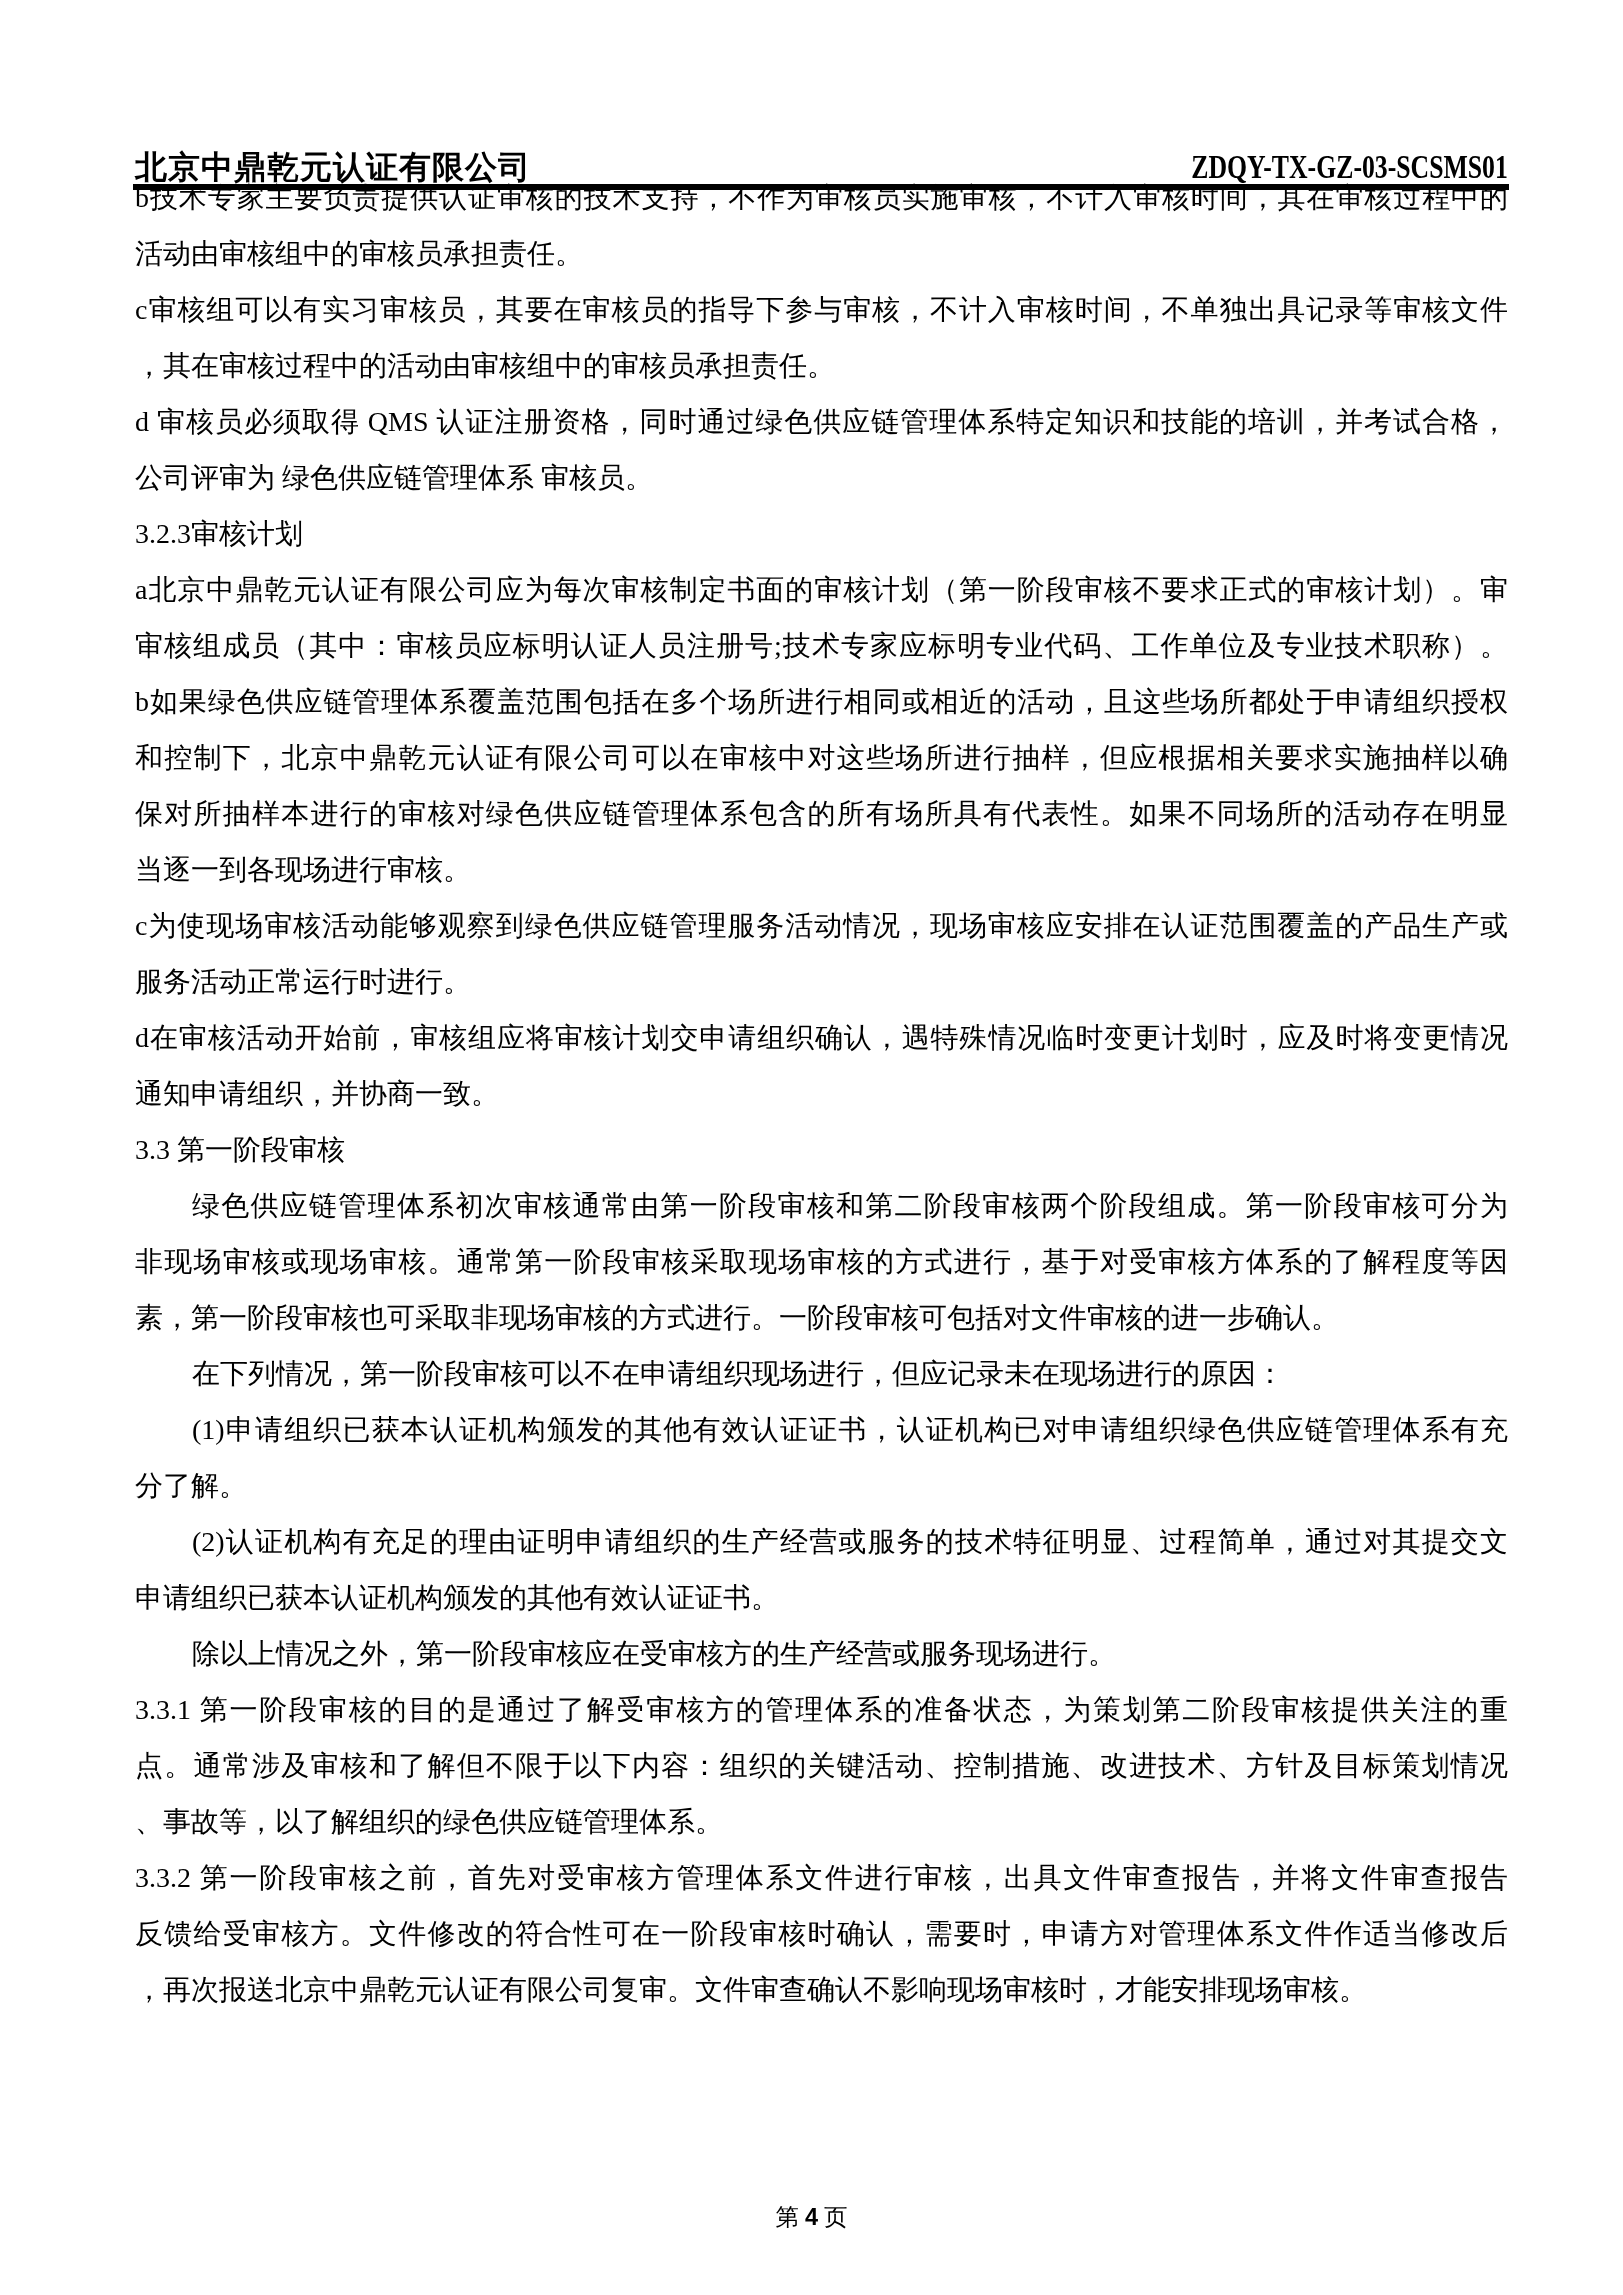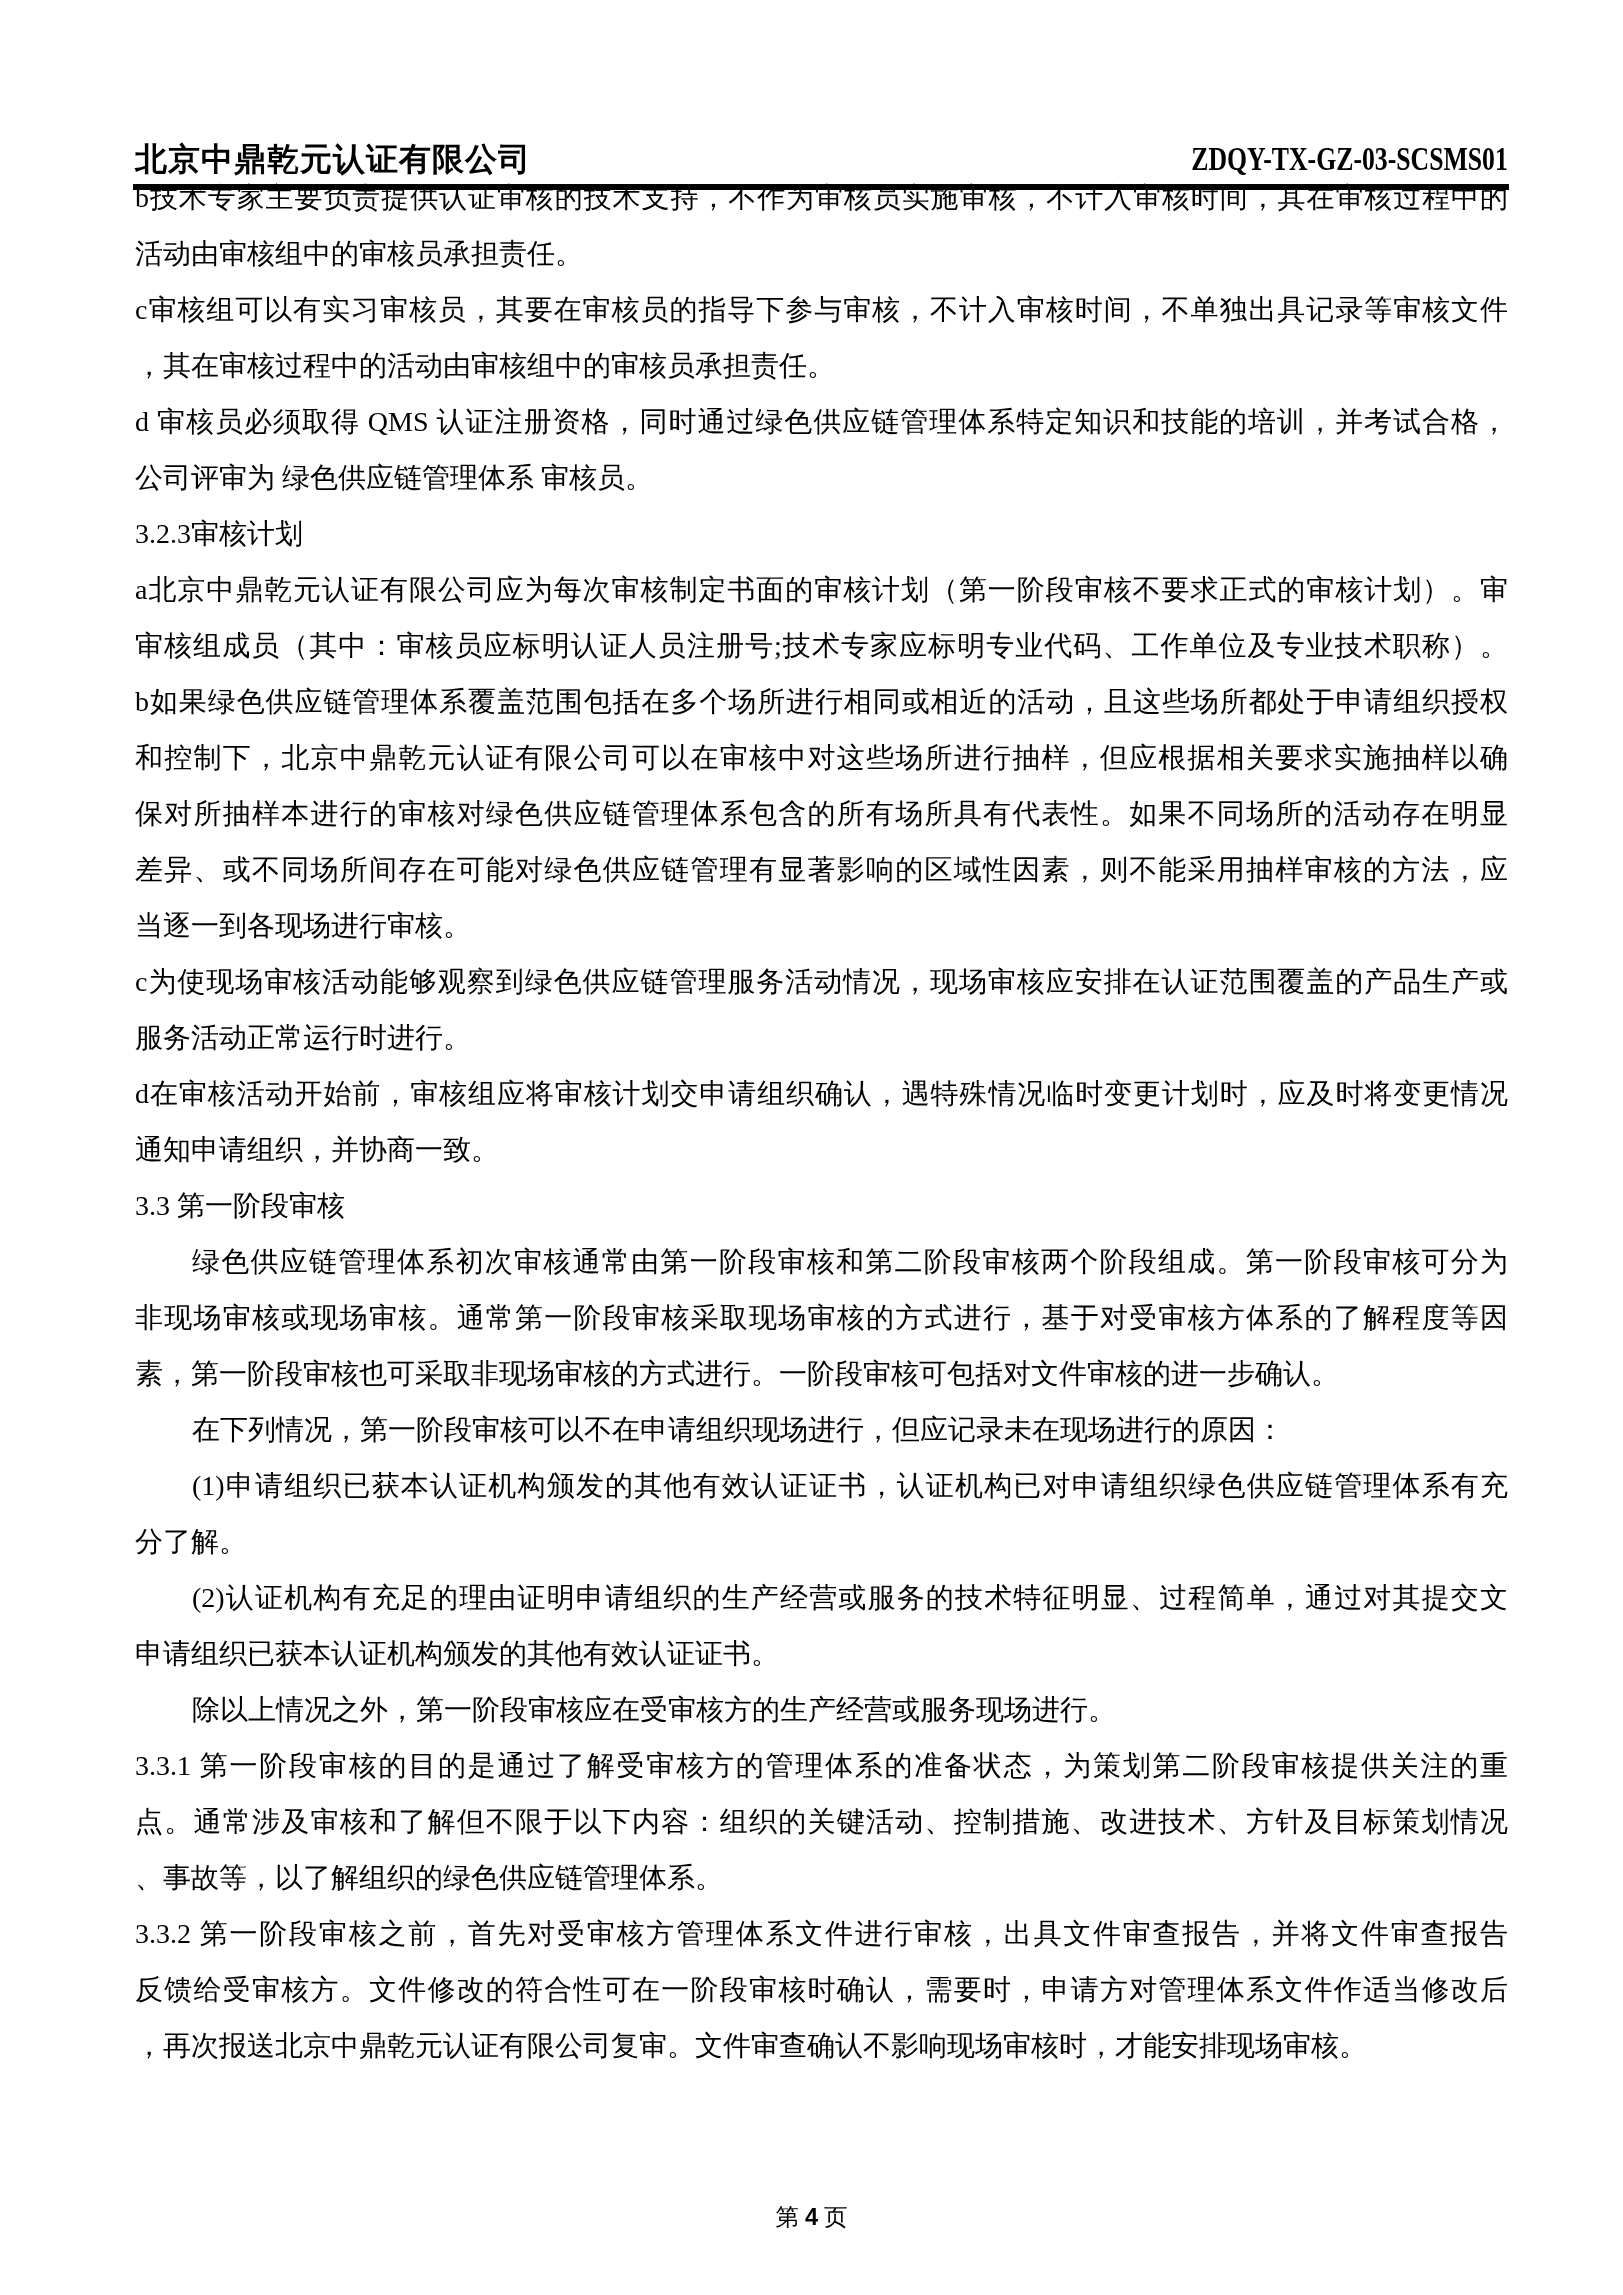--- a/index.html
+++ b/index.html
@@ -13,21 +13,21 @@
     height: 2295px;
     background: #ffffff;
     color: #000000;
     font-family: "Liberation Serif", "DejaVu Serif", serif;
     overflow: hidden;
   }
   .header {
     position: absolute;
     left: 135px;
     right: 115px;
-    top: 142px;
+    top: 150px;
     display: flex;
     justify-content: space-between;
     align-items: flex-end;
     gap: 6px;
   }
   .company {
     font-weight: bold;
     font-size: 32px;
     line-height: 35px;
     letter-spacing: 1px;
@@ -108,21 +108,20 @@
       <div class="line fill">c审核组可以有实习审核员，其要在审核员的指导下参与审核，不计入审核时间，不单独出具记录等审核文件</div>
       <div class="line">，其在审核过程中的活动由审核组中的审核员承担责任。</div>
       <div class="line fill">d 审核员必须取得 QMS 认证注册资格，同时通过绿色供应链管理体系特定知识和技能的培训，并考试合格，</div>
       <div class="line">公司评审为 绿色供应链管理体系 审核员。</div>
       <div class="line">3.2.3审核计划</div>
       <div class="line fill">a北京中鼎乾元认证有限公司应为每次审核制定书面的审核计划（第一阶段审核不要求正式的审核计划）。审</div>
       <div class="line fill">审核组成员（其中：审核员应标明认证人员注册号;技术专家应标明专业代码、工作单位及专业技术职称）。</div>
       <div class="line fill">b如果绿色供应链管理体系覆盖范围包括在多个场所进行相同或相近的活动，且这些场所都处于申请组织授权</div>
       <div class="line fill">和控制下，北京中鼎乾元认证有限公司可以在审核中对这些场所进行抽样，但应根据相关要求实施抽样以确</div>
       <div class="line fill">保对所抽样本进行的审核对绿色供应链管理体系包含的所有场所具有代表性。如果不同场所的活动存在明显</div>
-      <div class="line fill">差异、或不同场所间存在可能对绿色供应链管理有显著影响的区域性因素，则不能采用抽样审核的方法，应</div>
       <div class="line">当逐一到各现场进行审核。</div>
       <div class="line fill">c为使现场审核活动能够观察到绿色供应链管理服务活动情况，现场审核应安排在认证范围覆盖的产品生产或</div>
       <div class="line">服务活动正常运行时进行。</div>
       <div class="line fill">d在审核活动开始前，审核组应将审核计划交申请组织确认，遇特殊情况临时变更计划时，应及时将变更情况</div>
       <div class="line">通知申请组织，并协商一致。</div>
       <div class="line">3.3 第一阶段审核</div>
       <div class="line indent fill">绿色供应链管理体系初次审核通常由第一阶段审核和第二阶段审核两个阶段组成。第一阶段审核可分为</div>
       <div class="line fill">非现场审核或现场审核。通常第一阶段审核采取现场审核的方式进行，基于对受审核方体系的了解程度等因</div>
       <div class="line">素，第一阶段审核也可采取非现场审核的方式进行。一阶段审核可包括对文件审核的进一步确认。</div>
       <div class="line indent">在下列情况，第一阶段审核可以不在申请组织现场进行，但应记录未在现场进行的原因：</div>

